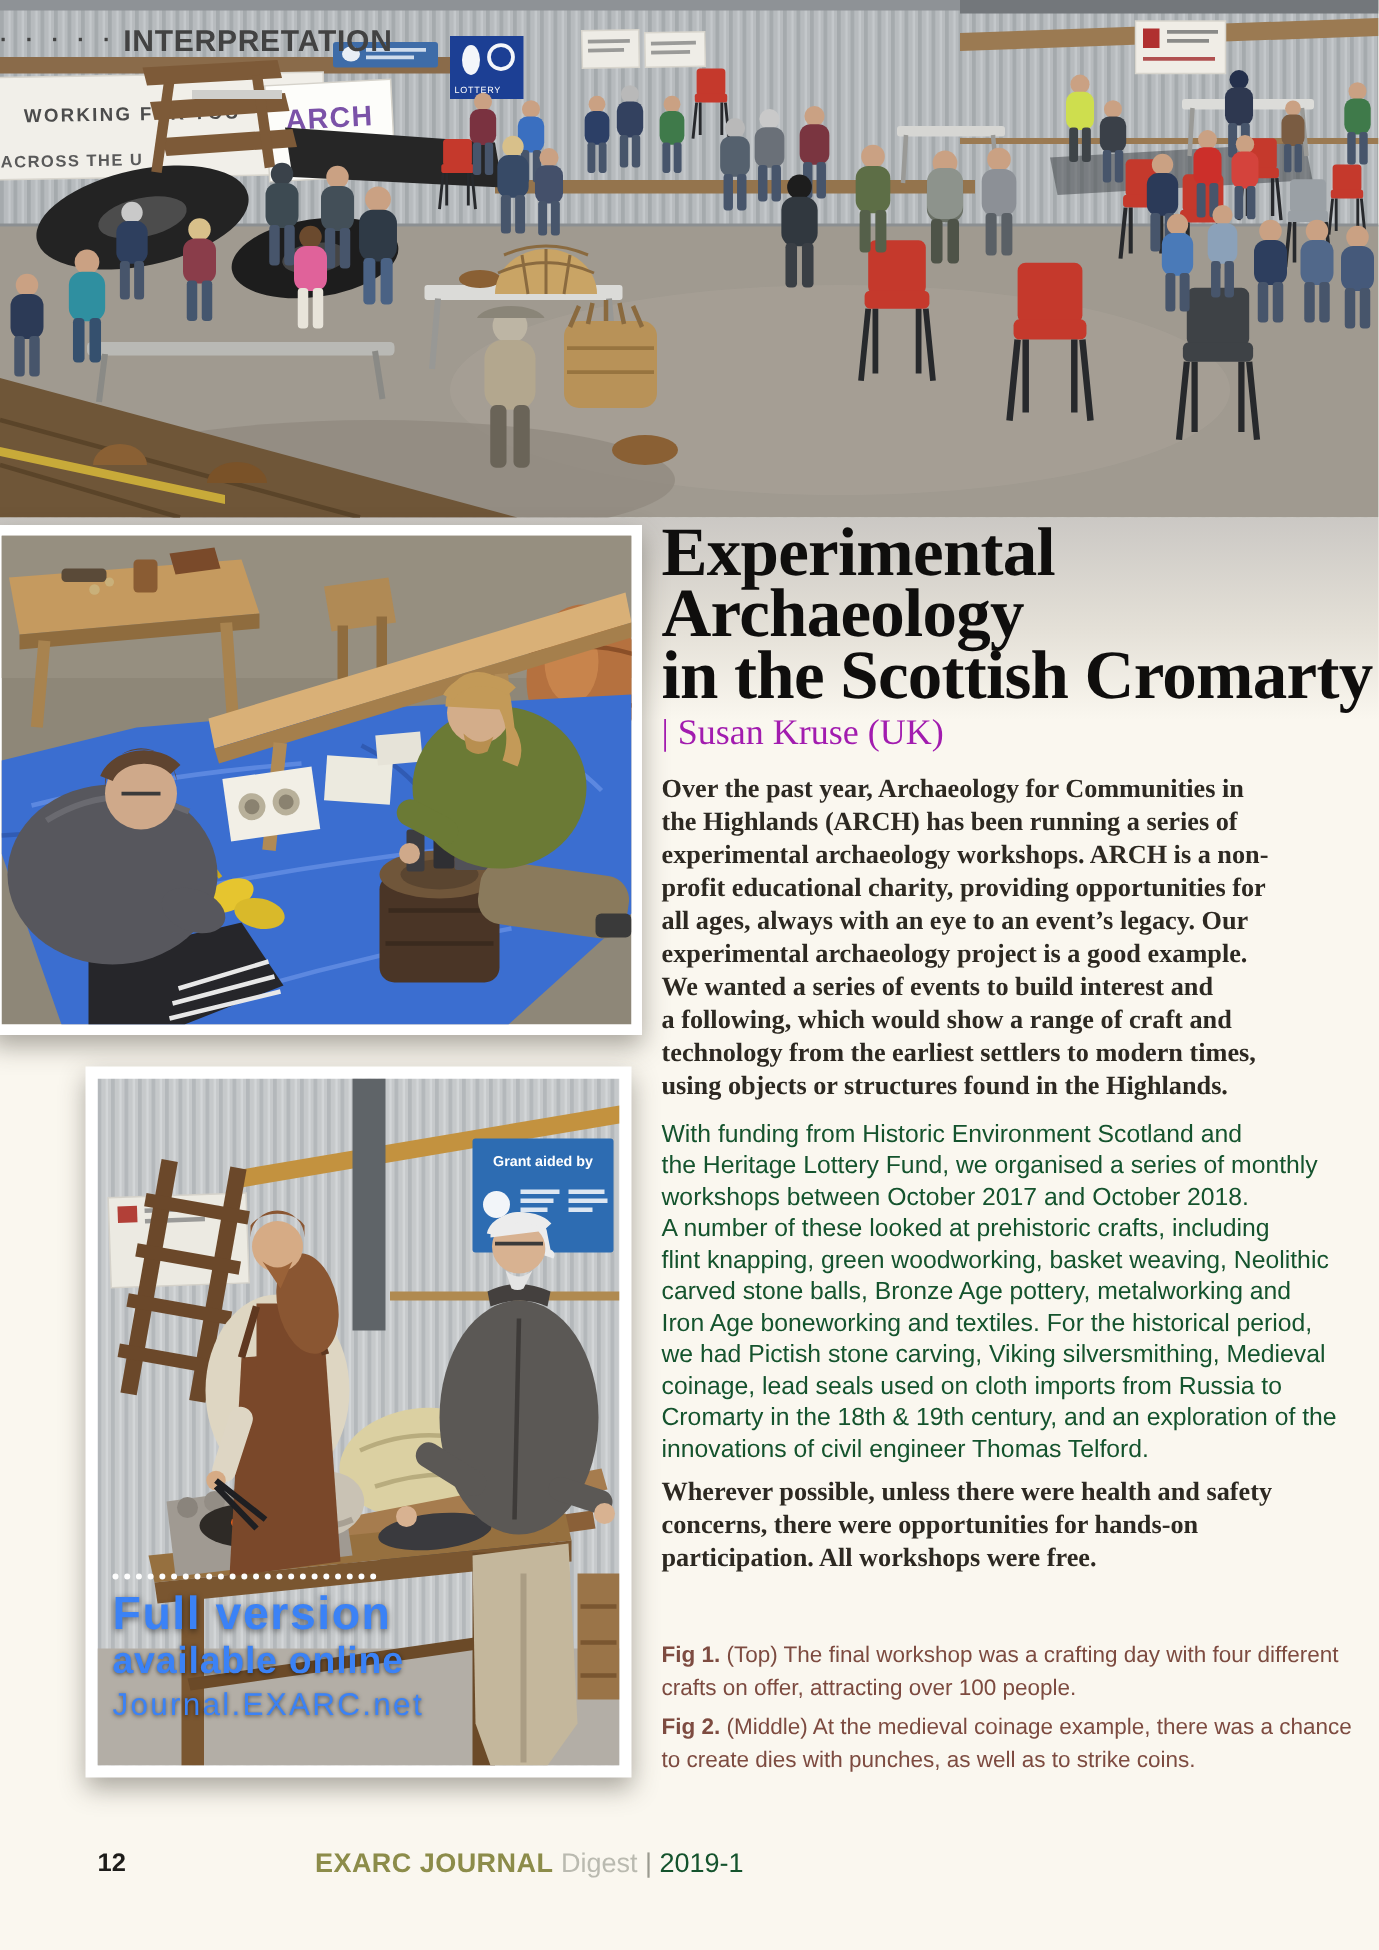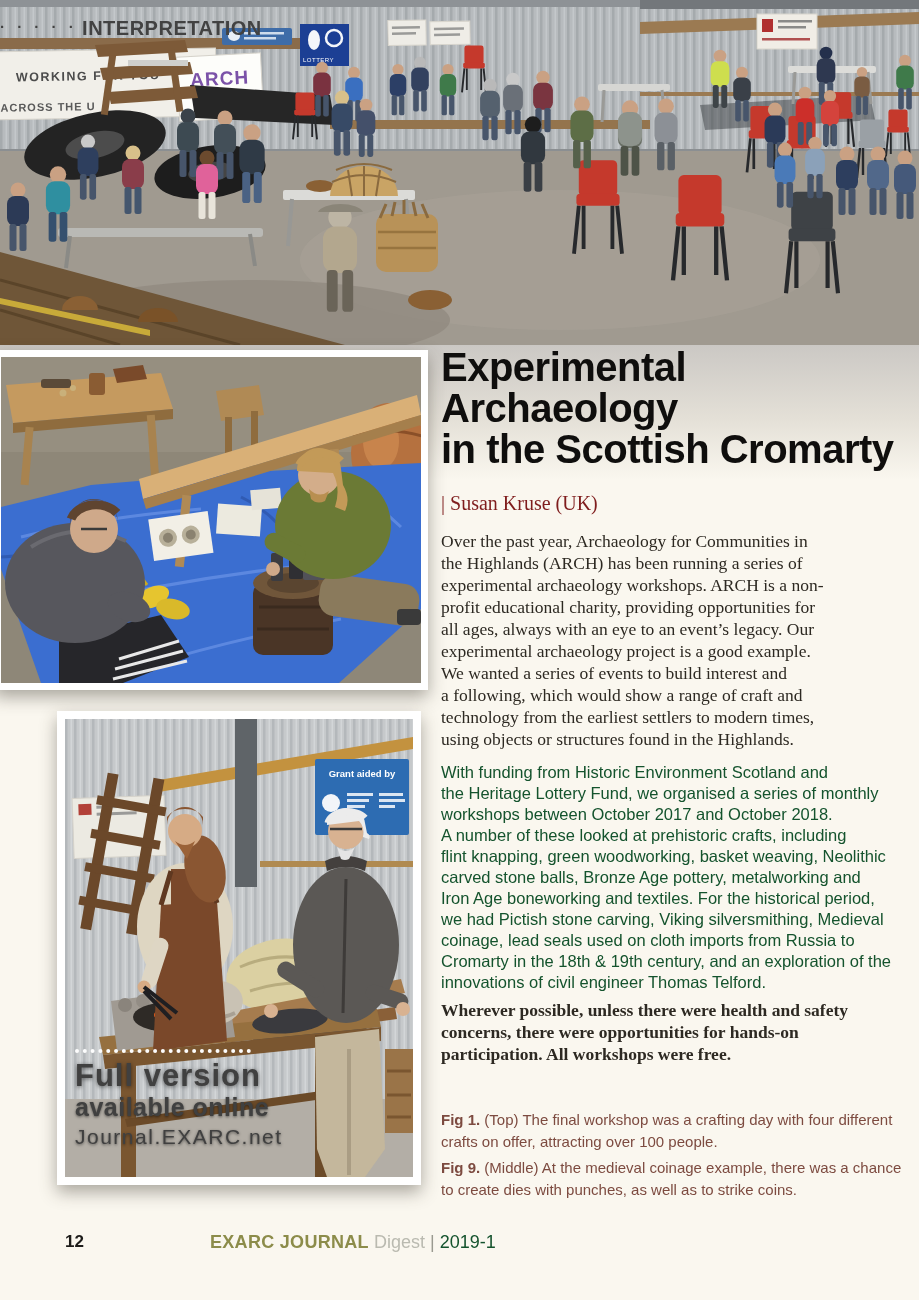--- a/index.html
+++ b/index.html
@@ -17,31 +17,31 @@
   
   .grad-band{left:0;top:345px;width:919px;height:135px;z-index:0;
     background:linear-gradient(to bottom,#cbc8c4 0,#e4e0d7 55%,rgba(250,247,239,0) 100%);}
 
   
   .pframe{background:#fff;box-shadow:0 7px 16px rgba(60,55,45,.42);z-index:2;}
   .photo-mid{left:-6px;top:350px;padding:7px;}
   .photo-bot{left:57px;top:711px;padding:8px;}
   .pframe svg{display:block;}
 
-  .overlay-box{left:18px;top:338px;color:#404040;z-index:4;}
+  .overlay-box{left:18px;top:338px;color:#3b82f6;z-index:4;}
   .dotline{width:176px;border-top:4px dotted #fdfdfd;margin-bottom:6px;}
   .ov1{font-size:31px;font-weight:bold;letter-spacing:1px;text-shadow:0 1px 4px rgba(0,0,0,.55);line-height:33px;}
   .ov2{font-size:25px;font-weight:bold;letter-spacing:.5px;text-shadow:0 1px 3px rgba(0,0,0,.55);line-height:30px;}
   .ov3{font-size:21px;font-weight:normal;letter-spacing:1.5px;text-shadow:0 1px 3px rgba(0,0,0,.55);line-height:30px;}
 
   
   .article{left:441px;top:347px;width:474px;z-index:2;}
-  .title{font-size:40px;line-height:41px;font-weight:bold;color:#0f0e0d;letter-spacing:-.5px;margin:0;}
-  .author{margin-top:22px;font-family:"Liberation Serif",serif;font-size:20px;color:#7f1d1d;height:24px;}
-  .lead{margin-top:14px;font-family:"Liberation Serif",serif;font-weight:normal;font-size:17.5px;
+  .title{font-size:46px;line-height:41px;font-weight:bold;color:#0f0e0d;letter-spacing:-.5px;margin:0;font-family:Liberation Serif, serif;}
+  .author{margin-top:6px;font-family:"Liberation Serif",serif;font-size:24px;color:#a21caf;height:24px;}
+  .lead{margin-top:14px;font-family:"Liberation Serif",serif;font-weight:bold;font-size:17.5px;
         line-height:22px;color:#2d2922;white-space:pre-line;}
   .bodytxt{margin-top:12px;font-family:Liberation Sans, sans-serif;font-size:16.5px;
         line-height:21px;color:#14532d;white-space:pre-line;}
   .emph{margin-top:6px;font-family:"Liberation Serif",serif;font-weight:bold;font-size:17.5px;
         line-height:22px;color:#2d2922;white-space:pre-line;}
   .caps{margin-top:44px;width:462px;}
   .cap{margin:0 0 4px 0;font-size:15px;line-height:22px;color:#7d4b40;}
   .cap strong{font-weight:bold;}
 
   
@@ -466,21 +466,21 @@
 Iron Age boneworking and textiles. For the historical period,
 we had Pictish stone carving, Viking silversmithing, Medieval
 coinage, lead seals used on cloth imports from Russia to
 Cromarty in the 18th &amp; 19th century, and an exploration of the
 innovations of civil engineer Thomas Telford.</p>
   <p class="emph" style="margin-bottom:0">Wherever possible, unless there were health and safety
 concerns, there were opportunities for hands-on
 participation. All workshops were free.</p>
   <div class="caps">
     <p class="cap"><strong>Fig 1.</strong><span> (Top) The final workshop was a crafting day with four different crafts on offer, attracting over 100 people.</span></p>
-    <p class="cap"><strong>Fig 9.</strong><span> (Middle) At the medieval coinage example, there was a chance to create dies with punches, as well as to strike coins.</span></p>
+    <p class="cap"><strong>Fig 2.</strong><span> (Middle) At the medieval coinage example, there was a chance to create dies with punches, as well as to strike coins.</span></p>
   </div>
 </main>
 
 <div class="abs footer">
   <span class="pgnum">12</span>
   <span class="journal">
     <span class="j-name">EXARC JOURNAL</span>
     <span class="j-digest">Digest</span>
     <span class="j-sep">|</span>
     <span class="j-issue">2019-1</span>

